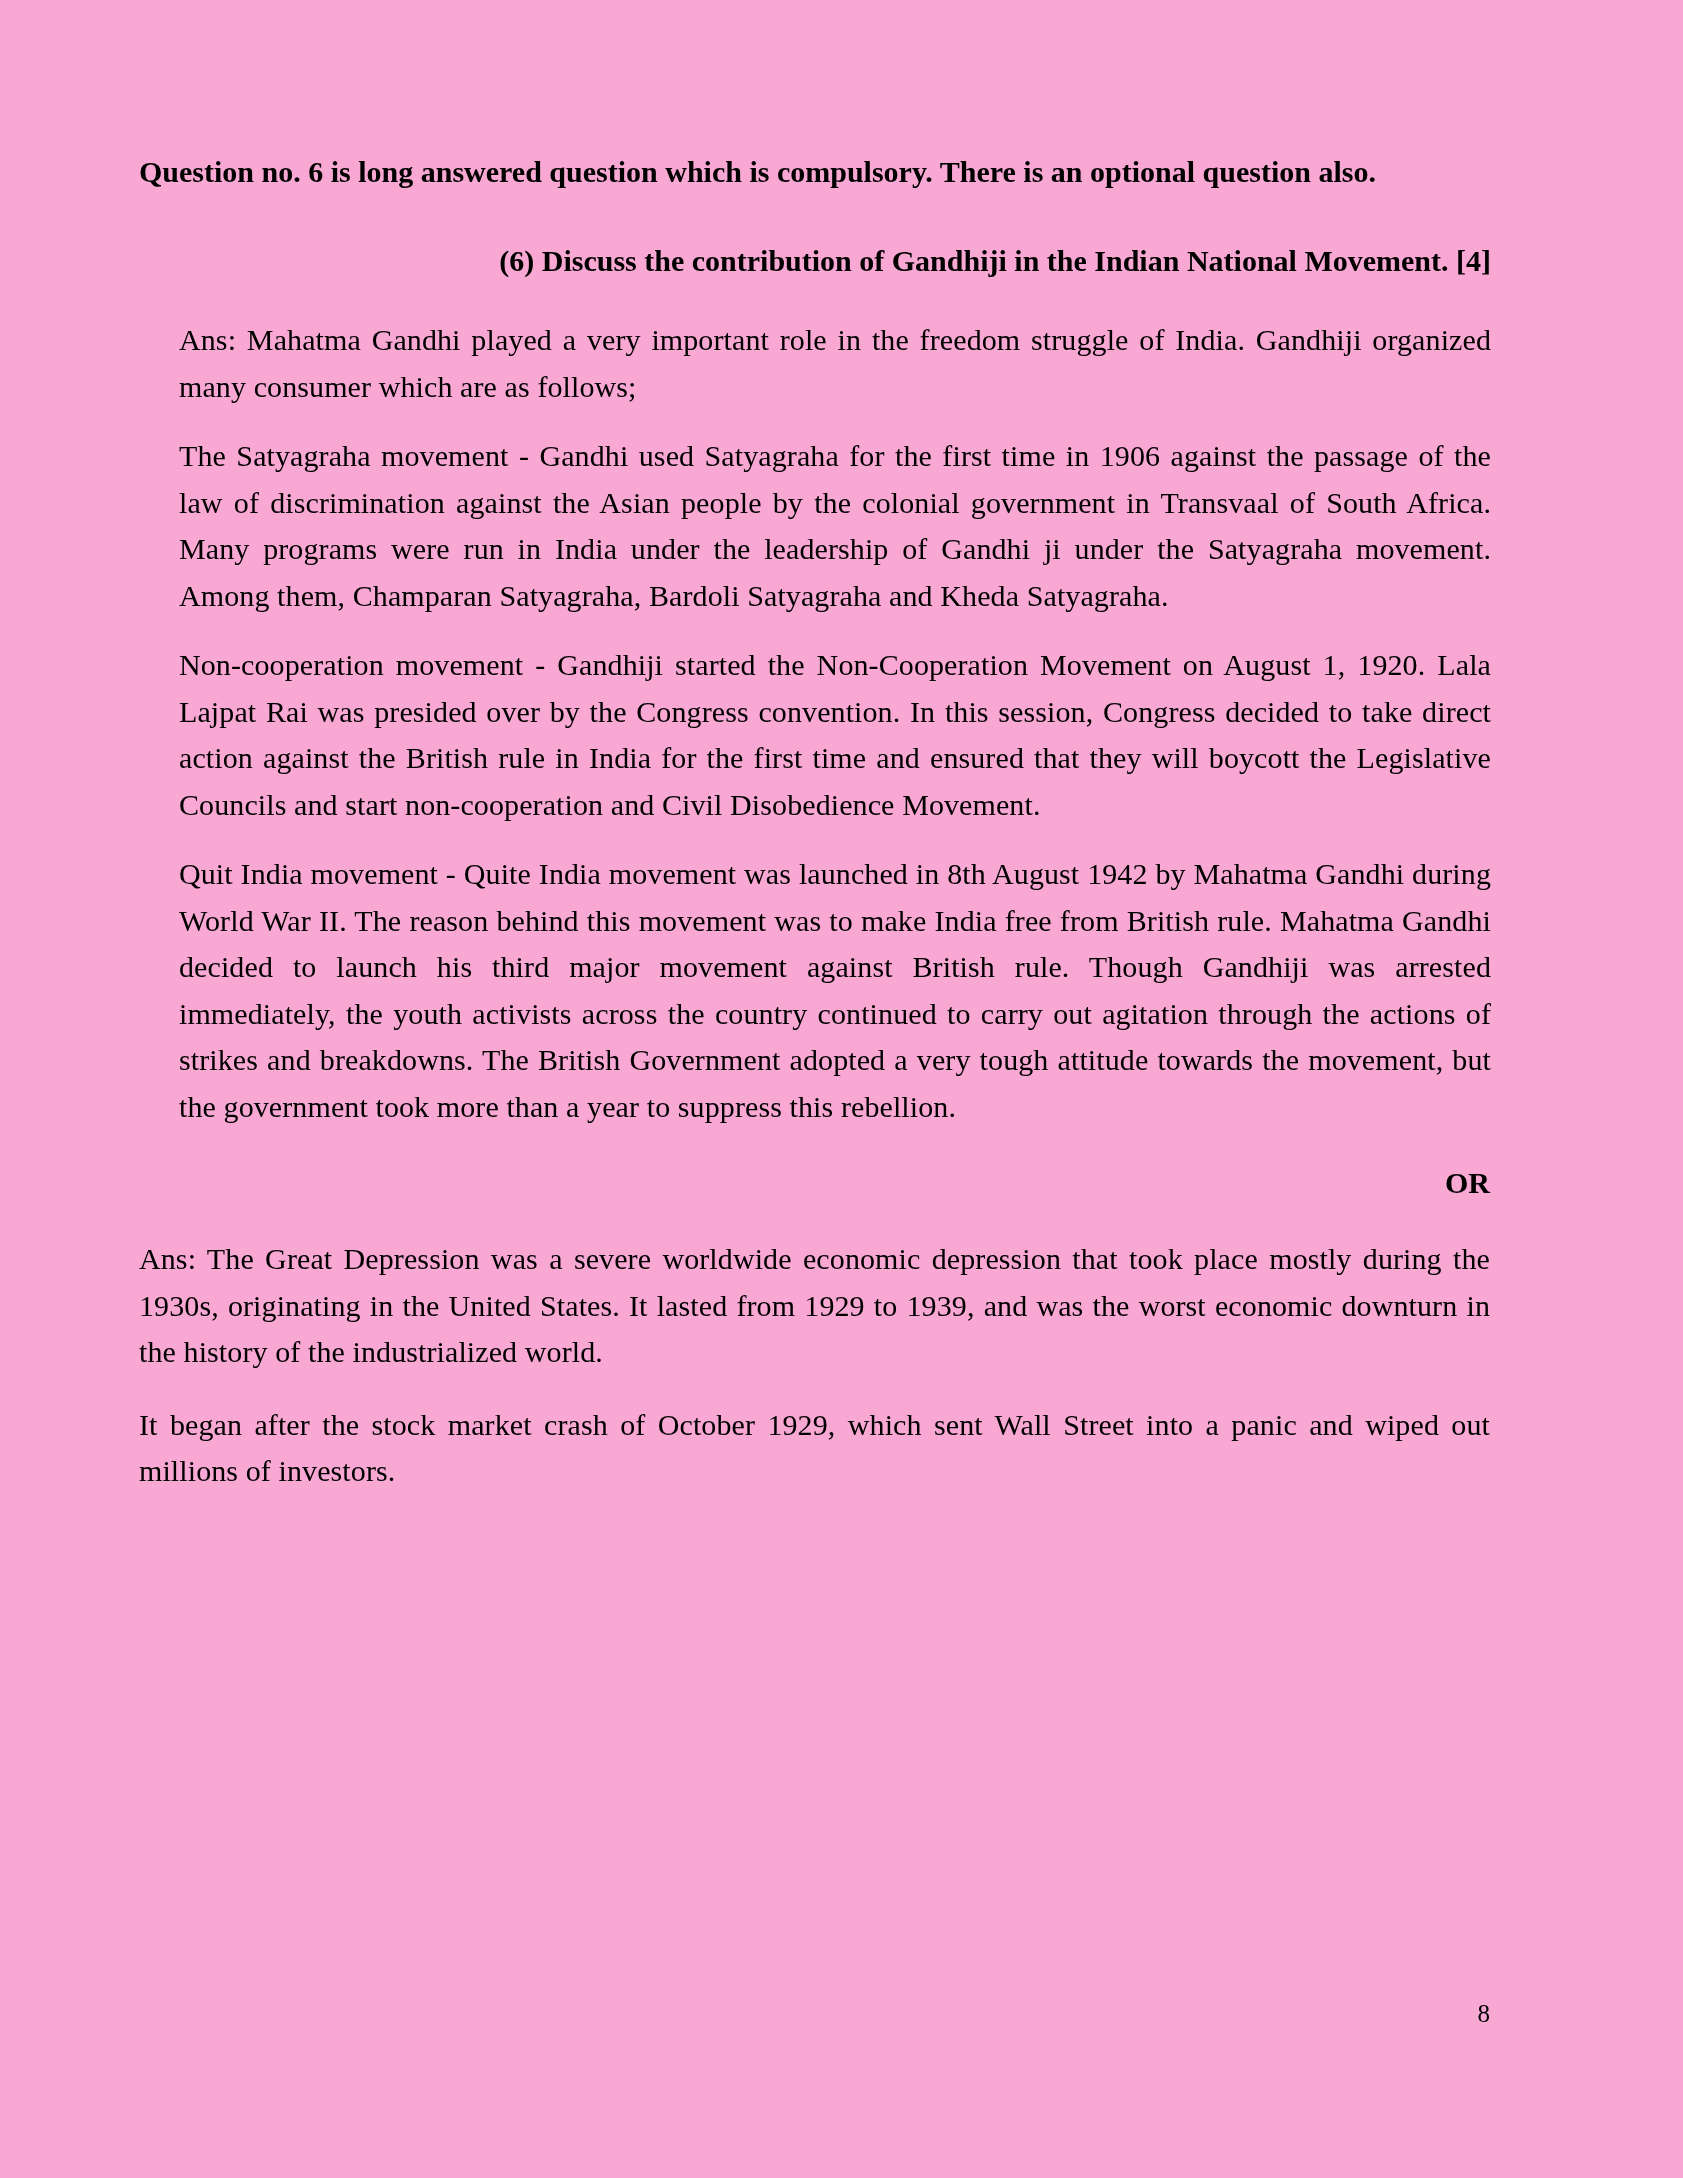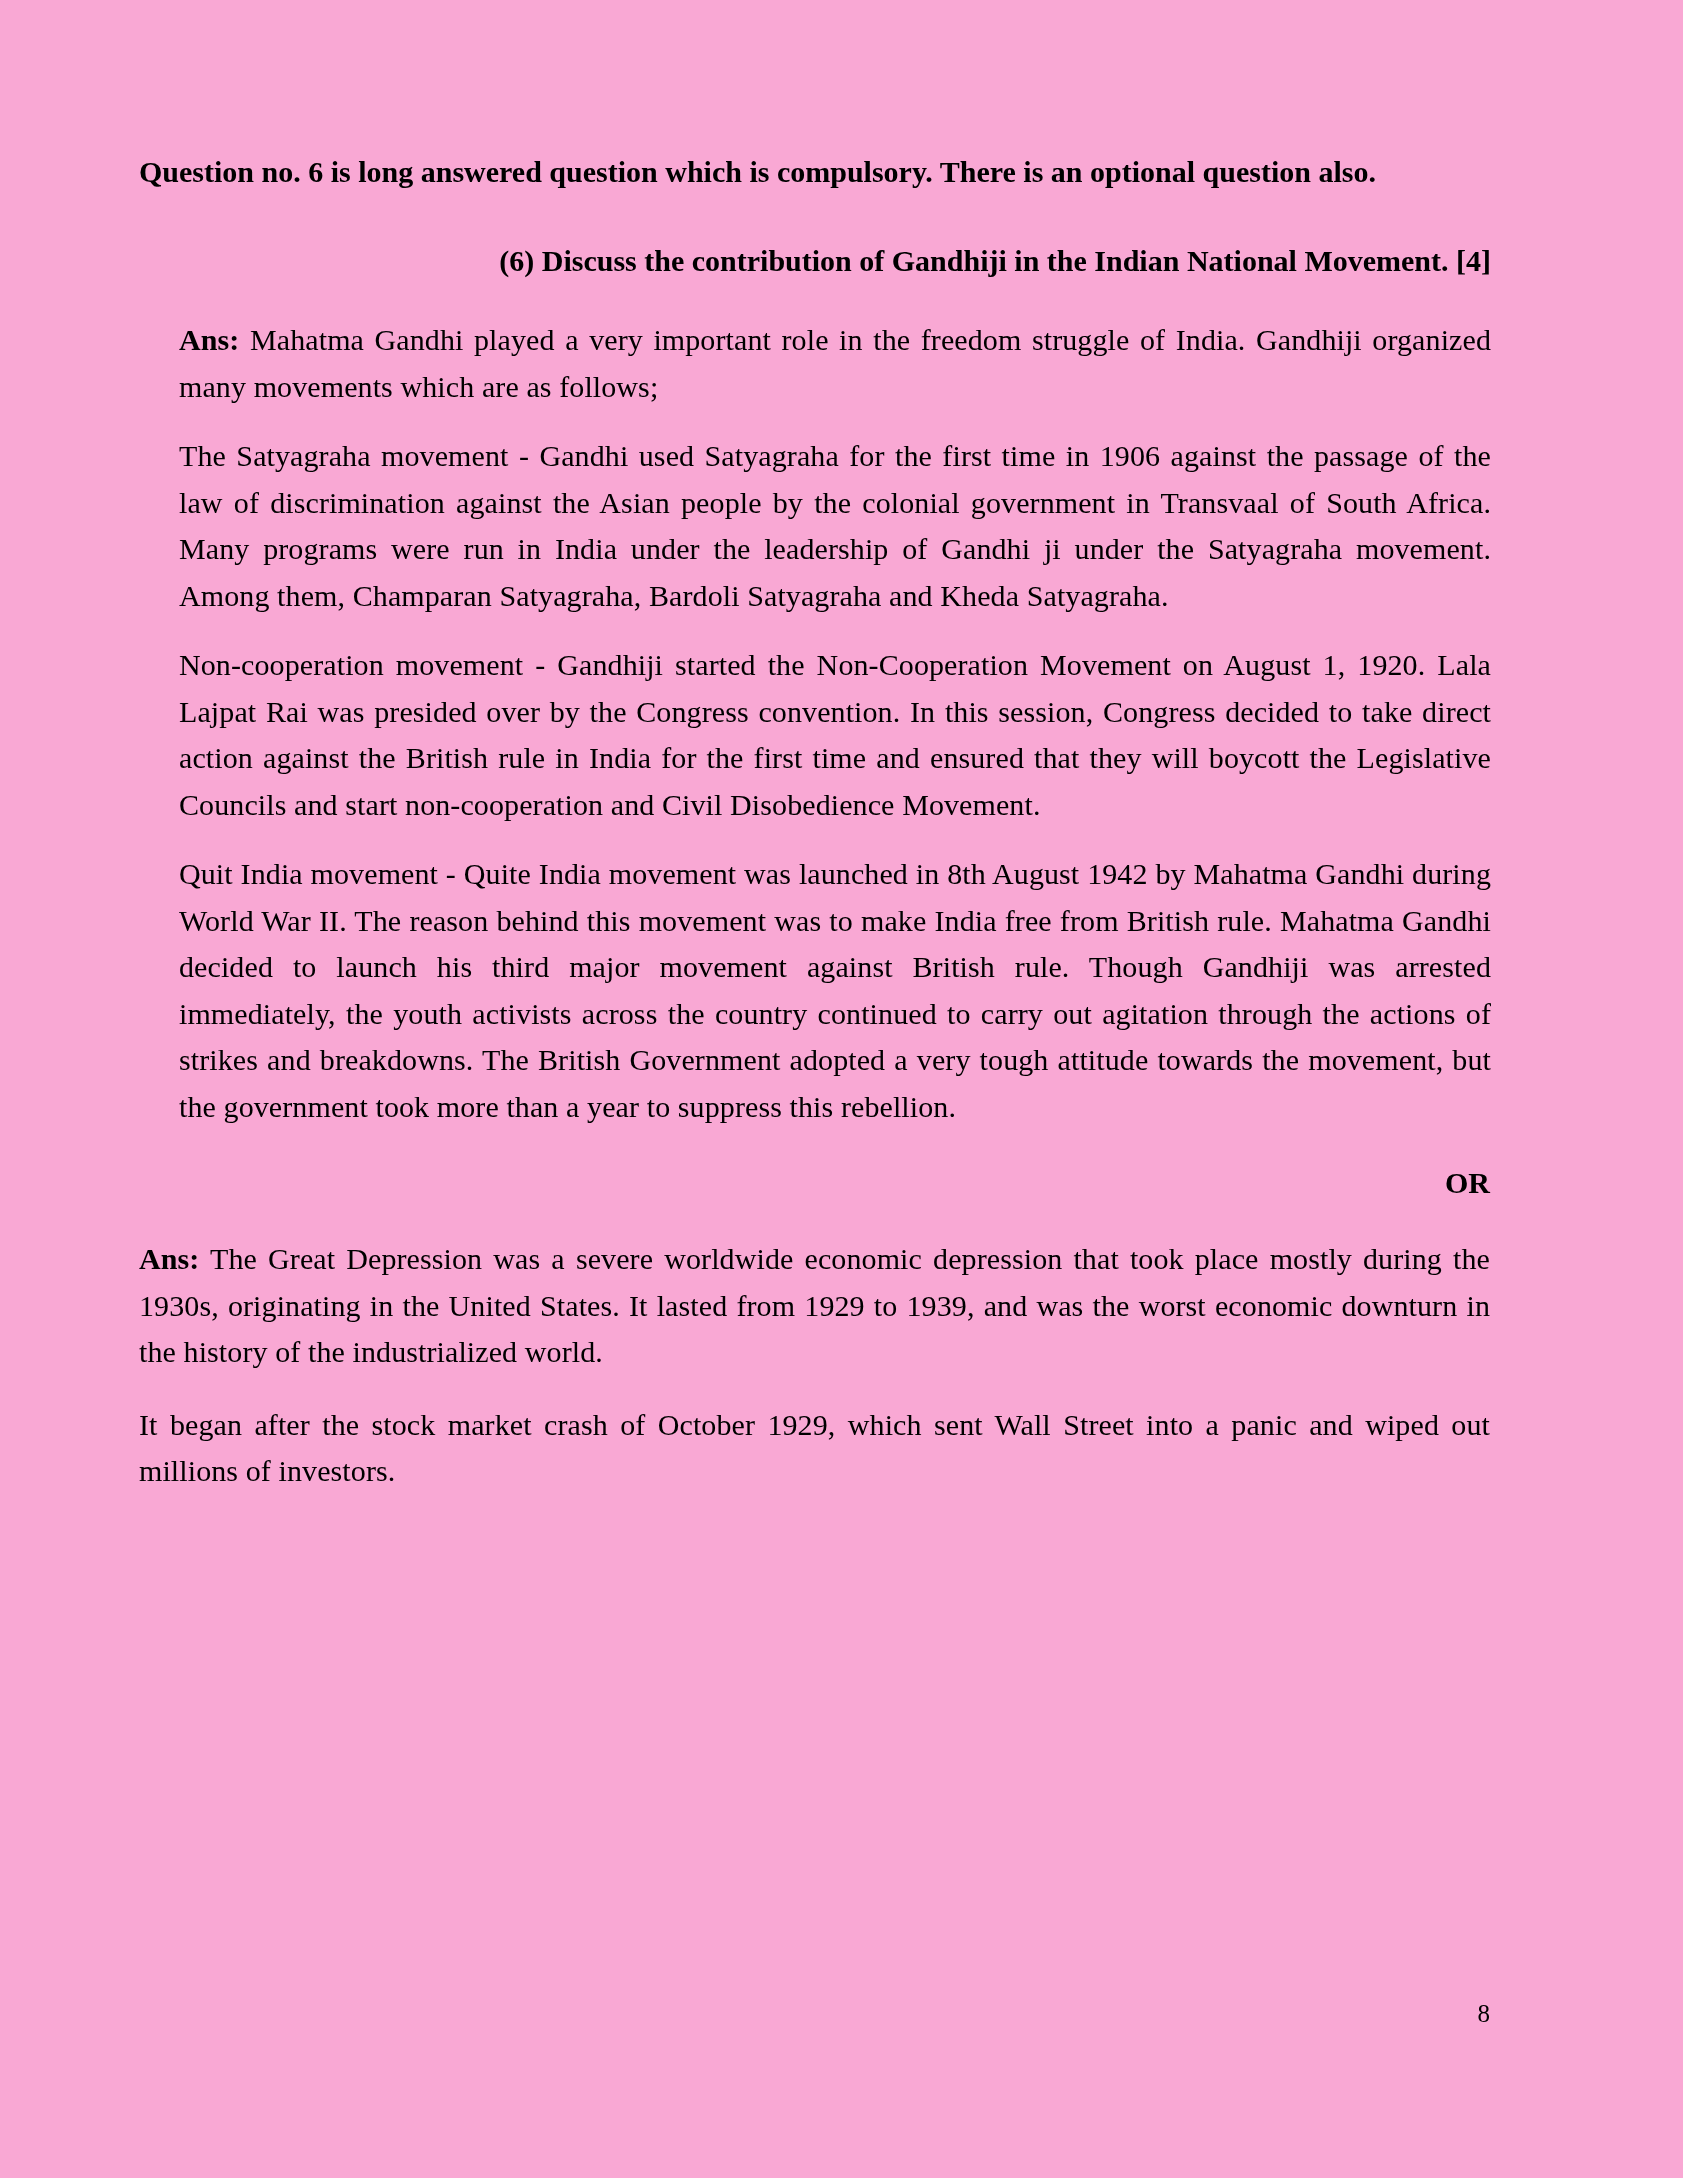--- a/index.html
+++ b/index.html
@@ -42,21 +42,21 @@
   .para {
     font-size: 30px;
     line-height: 1.55;
     text-align: justify;
     text-justify: inter-word;
     margin-bottom: 23px;
     letter-spacing: 0.1px;
   }
 
   .bold {
-    font-weight: bold;
+    font-weight: normal;
   }
 
   .lead {
     font-weight: bold;
     font-size: 30px;
     line-height: 1.55;
     text-align: justify;
     margin-bottom: 42px;
   }
 
@@ -110,21 +110,21 @@
 <div class="page">
 
   <div class="content">
 
     <p class="lead">Question no. 6 is long answered question which is compulsory. There is an optional question also.</p>
 
     <div class="indent">
 
       <p class="q-heading">(6) Discuss the contribution of Gandhiji in the Indian National Movement. [4]</p>
 
-      <p class="para"><span class="bold">Ans:</span><span> Mahatma Gandhi played a very important role in the freedom struggle of India. Gandhiji organized many movements which are as follows;</span></p>
+      <p class="para"><span class="bold">Ans:</span><span> Mahatma Gandhi played a very important role in the freedom struggle of India. Gandhiji organized many consumer which are as follows;</span></p>
 
       <p class="para">The Satyagraha movement - Gandhi used Satyagraha for the first time in 1906 against the passage of the law of discrimination against the Asian people by the colonial government in Transvaal of South Africa. Many programs were run in India under the leadership of Gandhi ji under the Satyagraha movement.  Among them, Champaran Satyagraha, Bardoli Satyagraha and Kheda Satyagraha.</p>
 
       <p class="para">Non-cooperation movement - Gandhiji started the Non-Cooperation Movement on August 1, 1920. Lala Lajpat Rai was presided over by the Congress convention. In this session, Congress decided to take direct action against the British rule in India for the first time and ensured that they will boycott the Legislative Councils and start non-cooperation and Civil Disobedience Movement.</p>
 
       <p class="para">Quit India movement - Quite India movement was launched in 8th August 1942 by Mahatma Gandhi during World War II. The reason behind this movement was to make India free from British rule. Mahatma Gandhi decided to launch his third major movement against British rule. Though Gandhiji was arrested immediately, the youth activists across the country continued to carry out agitation through the actions of strikes and breakdowns. The British Government adopted a very tough attitude towards the movement, but the government took more than a year to suppress this rebellion.</p>
 
     </div>
 
     <p class="or-line">OR</p>

